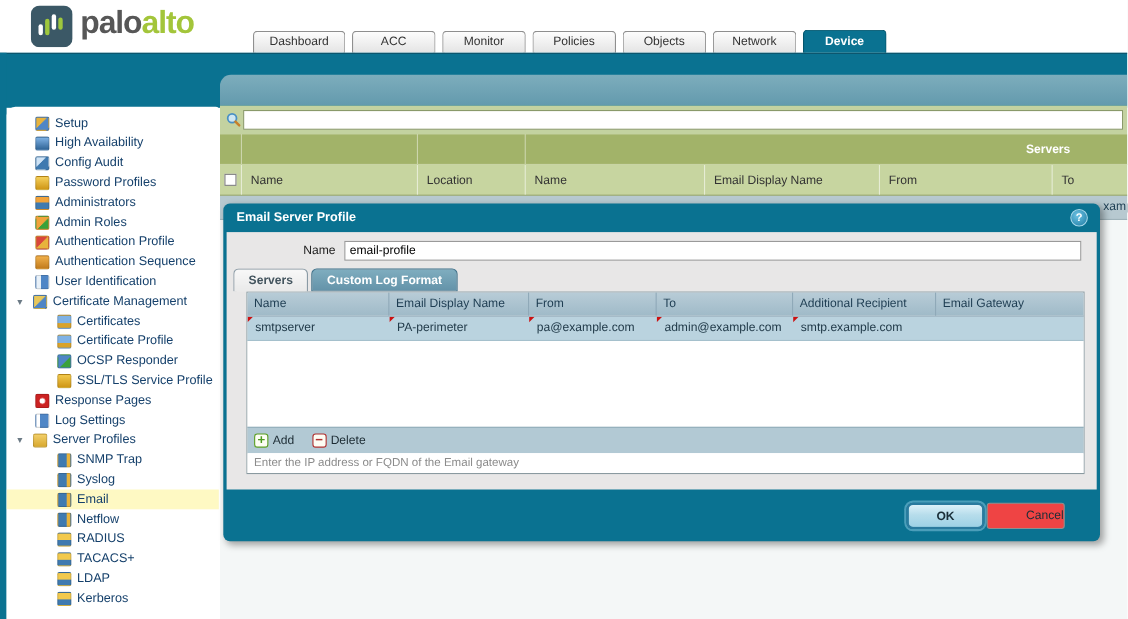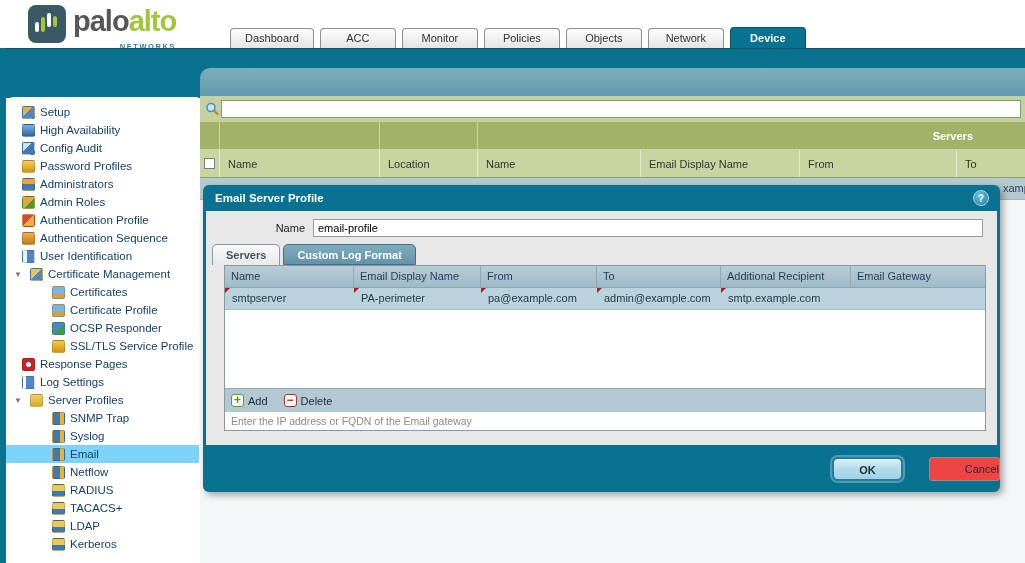--- a/index.html
+++ b/index.html
@@ -21,24 +21,24 @@
              border-radius:4px 4px 0 0; color:#333; cursor:pointer; }
   .nav-tab.active { background:#0a7291; color:#fff; font-weight:bold; border-color:#04566d; height:21px; line-height:20px; }
 
   
   .teal-band { position:absolute; left:0; top:48px; width:1025px; height:50px; background:#0a7291; border-top:1px solid #0d546b; }
   .left-strip { position:absolute; left:0; top:48px; width:6px; height:515px; background:#0a7291; }
 
   
   .sidebar { position:absolute; left:6px; top:97px; width:193px; height:466px; background:#fff;
              border-radius:8px 3px 0 0; overflow:hidden; padding-top:6px; }
-  .srow { display:flex; align-items:center; height:18px; padding-left:16px; color:#15406b; font-size:11.5px; cursor:pointer; white-space:nowrap; }
+  .srow { display:flex; align-items:center; height:18px; padding-left:26px; color:#15406b; font-size:11.5px; cursor:pointer; white-space:nowrap; }
   .srow.group { padding-left:8px; }
   .srow.child { padding-left:46px; }
-  .srow.sel { background:#7dd3fc; }
+  .srow.sel { background:#fef9c3; }
   .arrow { width:16px; font-size:8px; color:#6b7a85; flex-shrink:0; }
   .icn { width:13px; height:13px; border-radius:2px; margin-right:5px; flex-shrink:0; border:1px solid rgba(0,0,0,.15); }
   .ic-setup { background:linear-gradient(135deg,#e8b33c 45%,#4f86c6 45%); }
   .ic-ha    { background:linear-gradient(#7fb2e5,#2f6496); }
   .ic-audit { background:linear-gradient(135deg,#cfe3f5 40%,#3f7ab0 40%); }
   .ic-pass  { background:linear-gradient(#f5d05a,#cf9616); }
   .ic-admin { background:linear-gradient(#f1a33b 50%,#3f7ab0 50%); }
   .ic-roles { background:linear-gradient(135deg,#f1a33b 55%,#3aa13a 55%); }
   .ic-authp { background:linear-gradient(135deg,#d8463c 50%,#e8b33c 50%); }
   .ic-auths { background:linear-gradient(#f0b04a,#c27b1d); }
@@ -97,42 +97,41 @@
   .ptable-row .rcell { position:relative; line-height:21px; padding-left:7px; color:#223b4a; border-right:1px solid rgba(255,255,255,.0); overflow:hidden; white-space:nowrap; }
   .k0 { width:129px; } .k1 { width:127px; } .k2 { width:116px; } .k3 { width:124px; } .k4 { width:130px; } .k5 { flex:1; border-right:none !important; }
   .corner { position:absolute; left:0; top:0; width:0; height:0; border-top:5px solid #cc1111; border-right:5px solid transparent; }
   .pfill { flex:1; background:#fff; }
   .paddbar { height:24px; background:#b2c9d4; border-top:1px solid #93aebb; display:flex; align-items:center; padding-left:6px; gap:16px; }
   .ptool { display:flex; align-items:center; gap:4px; cursor:pointer; color:#1c2b33; }
   .tool-icn { width:13px; height:13px; border-radius:3px; background:#fdfdf4; display:flex; align-items:center; justify-content:center; font-weight:bold; font-size:12px; line-height:11px; }
   .tool-icn.add { border:1.5px solid #5a9e22; color:#4d9a1f; }
   .tool-icn.del { border:1.5px solid #b03030; color:#b03030; }
   .phint { height:18px; line-height:18px; padding-left:6px; color:#8b8b8b; font-size:10.5px; background:#fff; }
-  .dlg-footer { height:47px; display:flex; align-items:center; justify-content:flex-end; gap:26px; padding-right:0; }
+  .dlg-footer { height:47px; display:flex; align-items:center; justify-content:flex-end; gap:2px; padding-right:32px; }
   .btn { height:24px; width:71px; text-align:center; line-height:22px; cursor:pointer; color:#1a2e38; }
   .btn-ok { border-radius:6px; background:linear-gradient(#ddf1f9,#b7ddeb 45%,#9ed1e5); border:2px solid #2a7a9e; box-shadow:0 0 0 2px rgba(130,195,220,.55); font-weight:bold; }
   .btn-cancel { border-radius:3px; background:#ef4444; border:1px solid #8f8f8f;text-align:right; }
 </style>
 </head>
 <body>
 
 <div id="app">
 
   <div class="header">
     <div class="logo">
       <svg class="logo-mark" viewBox="0 0 38 38">
         <rect x="0" y="0" width="38" height="38" rx="8" fill="#3b5866"></rect>
         <rect x="7" y="17" width="4" height="10" rx="2" fill="#ffffff"></rect>
         <rect x="13" y="12" width="4" height="15" rx="2" fill="#9ec73d"></rect>
         <rect x="19" y="8" width="4" height="14" rx="2" fill="#ffffff"></rect>
         <rect x="25" y="11" width="4" height="11" rx="2" fill="#9ec73d"></rect>
       </svg>
       <div class="brand-text">
         <span class="brand-w1">palo</span><span class="brand-w2">alto</span>
-        <span class="brand-w3">NETWORKS</span>
       </div>
     </div>
     <div class="nav-tabs">
       <div class="nav-tab">Dashboard</div>
       <div class="nav-tab">ACC</div>
       <div class="nav-tab">Monitor</div>
       <div class="nav-tab">Policies</div>
       <div class="nav-tab">Objects</div>
       <div class="nav-tab">Network</div>
       <div class="nav-tab active">Device</div>

